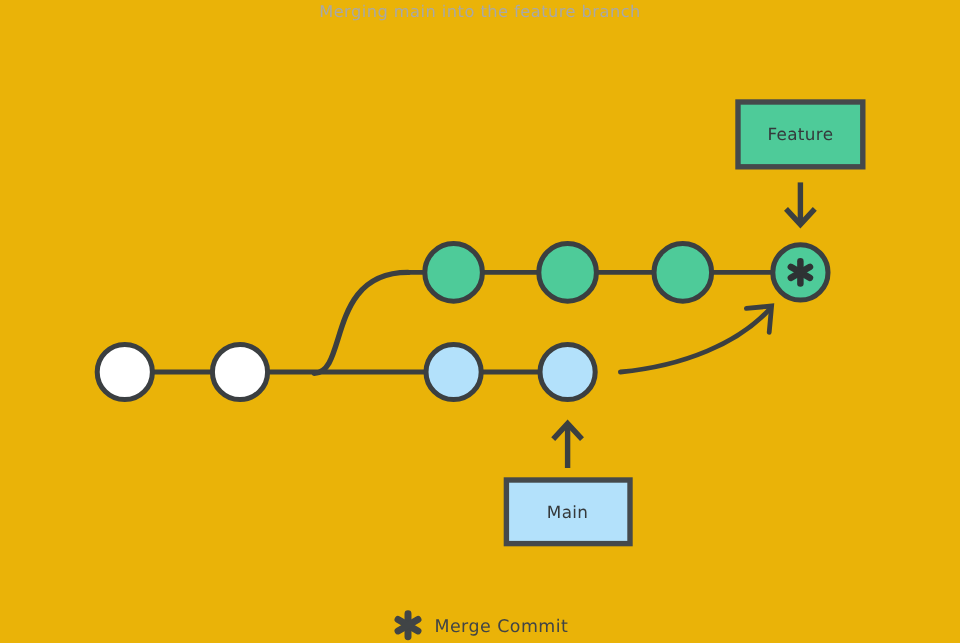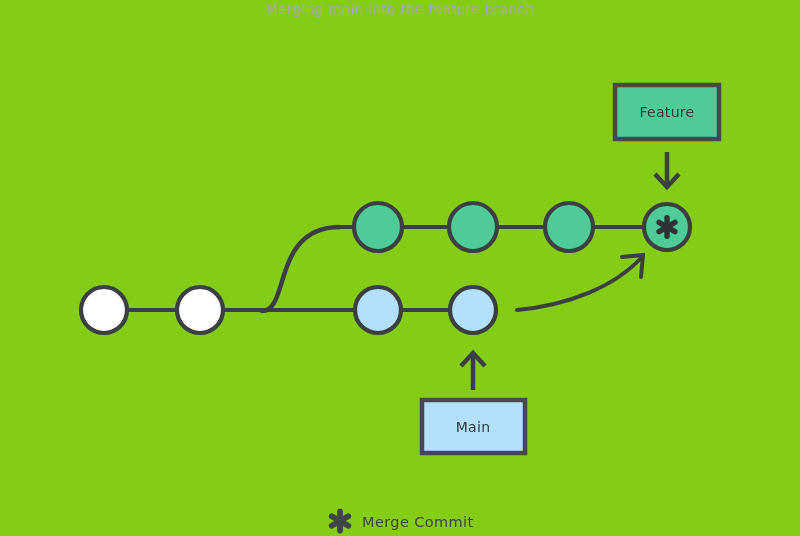--- a/index.html
+++ b/index.html
@@ -7,21 +7,21 @@
     padding: 0;
     background: #ffffff;
   }
   body {
     font-family: "DejaVu Sans", sans-serif;
   }
   #canvas {
     position: relative;
     width: 800px;
     height: 536px;
-    background: #84cc16;
+    background: #eab308;
     overflow: hidden;
   }
   #diagram-svg {
     position: absolute;
     left: 0;
     top: 0;
     width: 800px;
     height: 536px;
   }
   .title-text {

